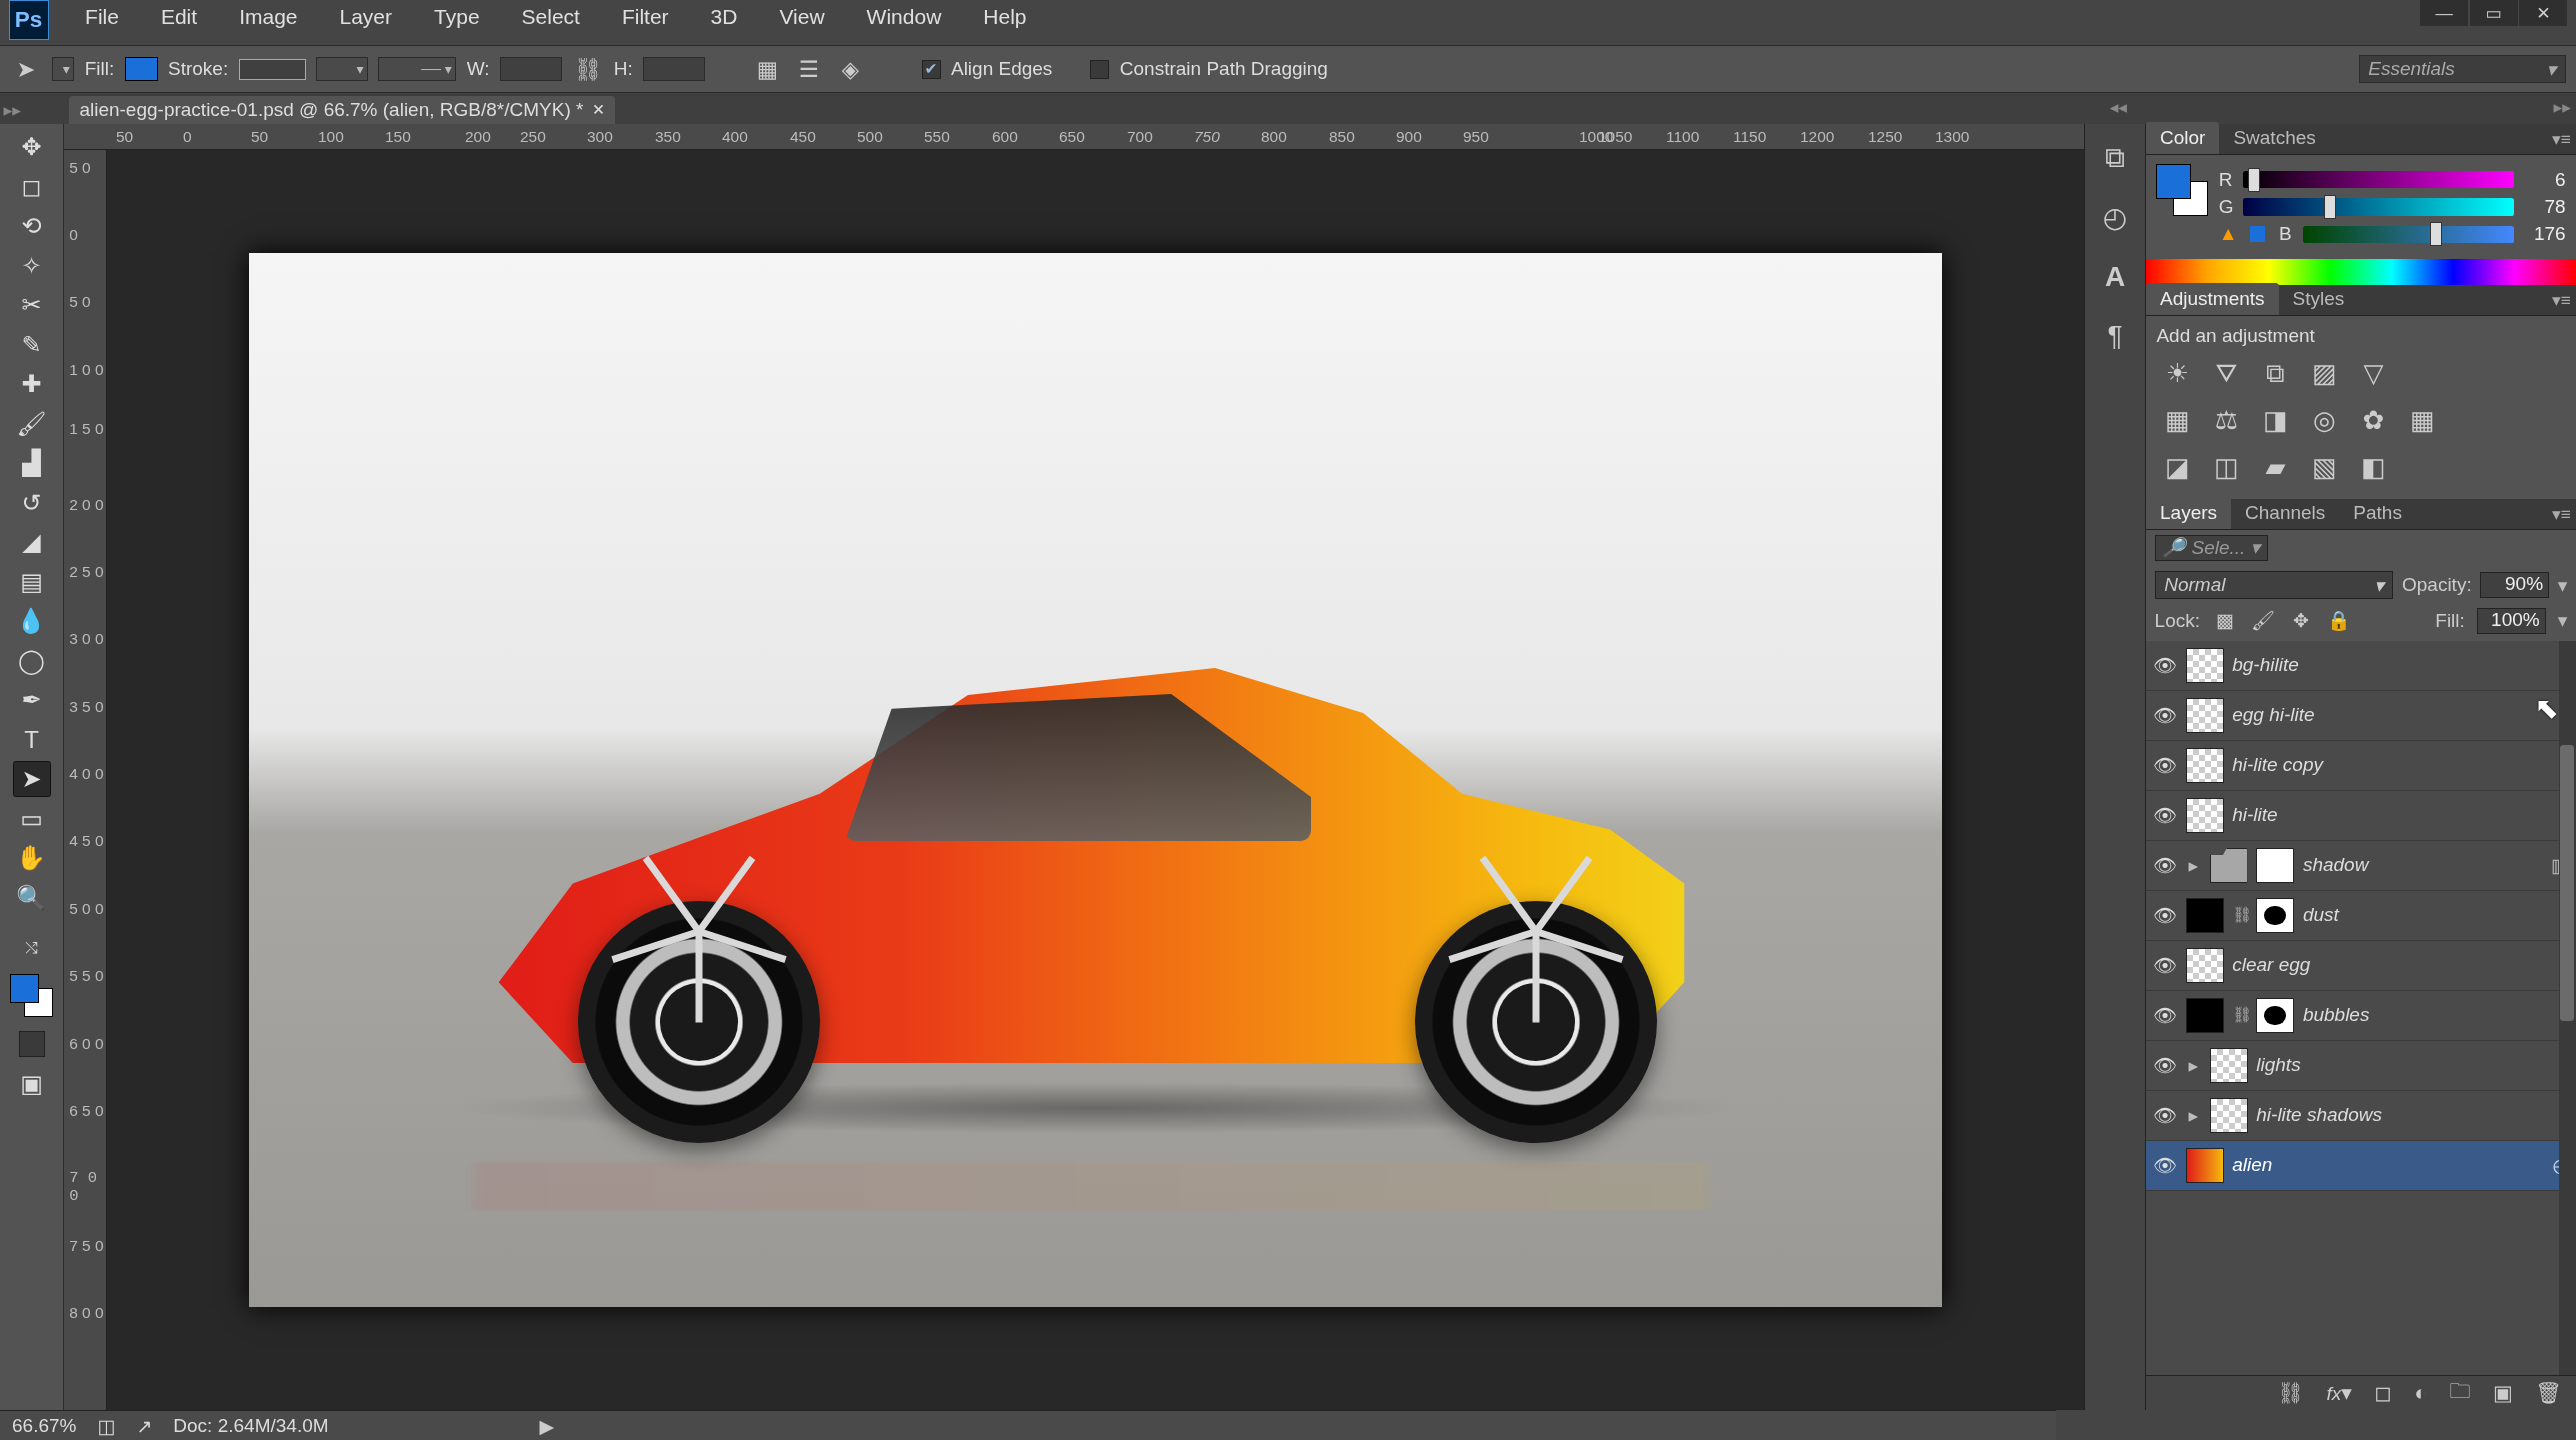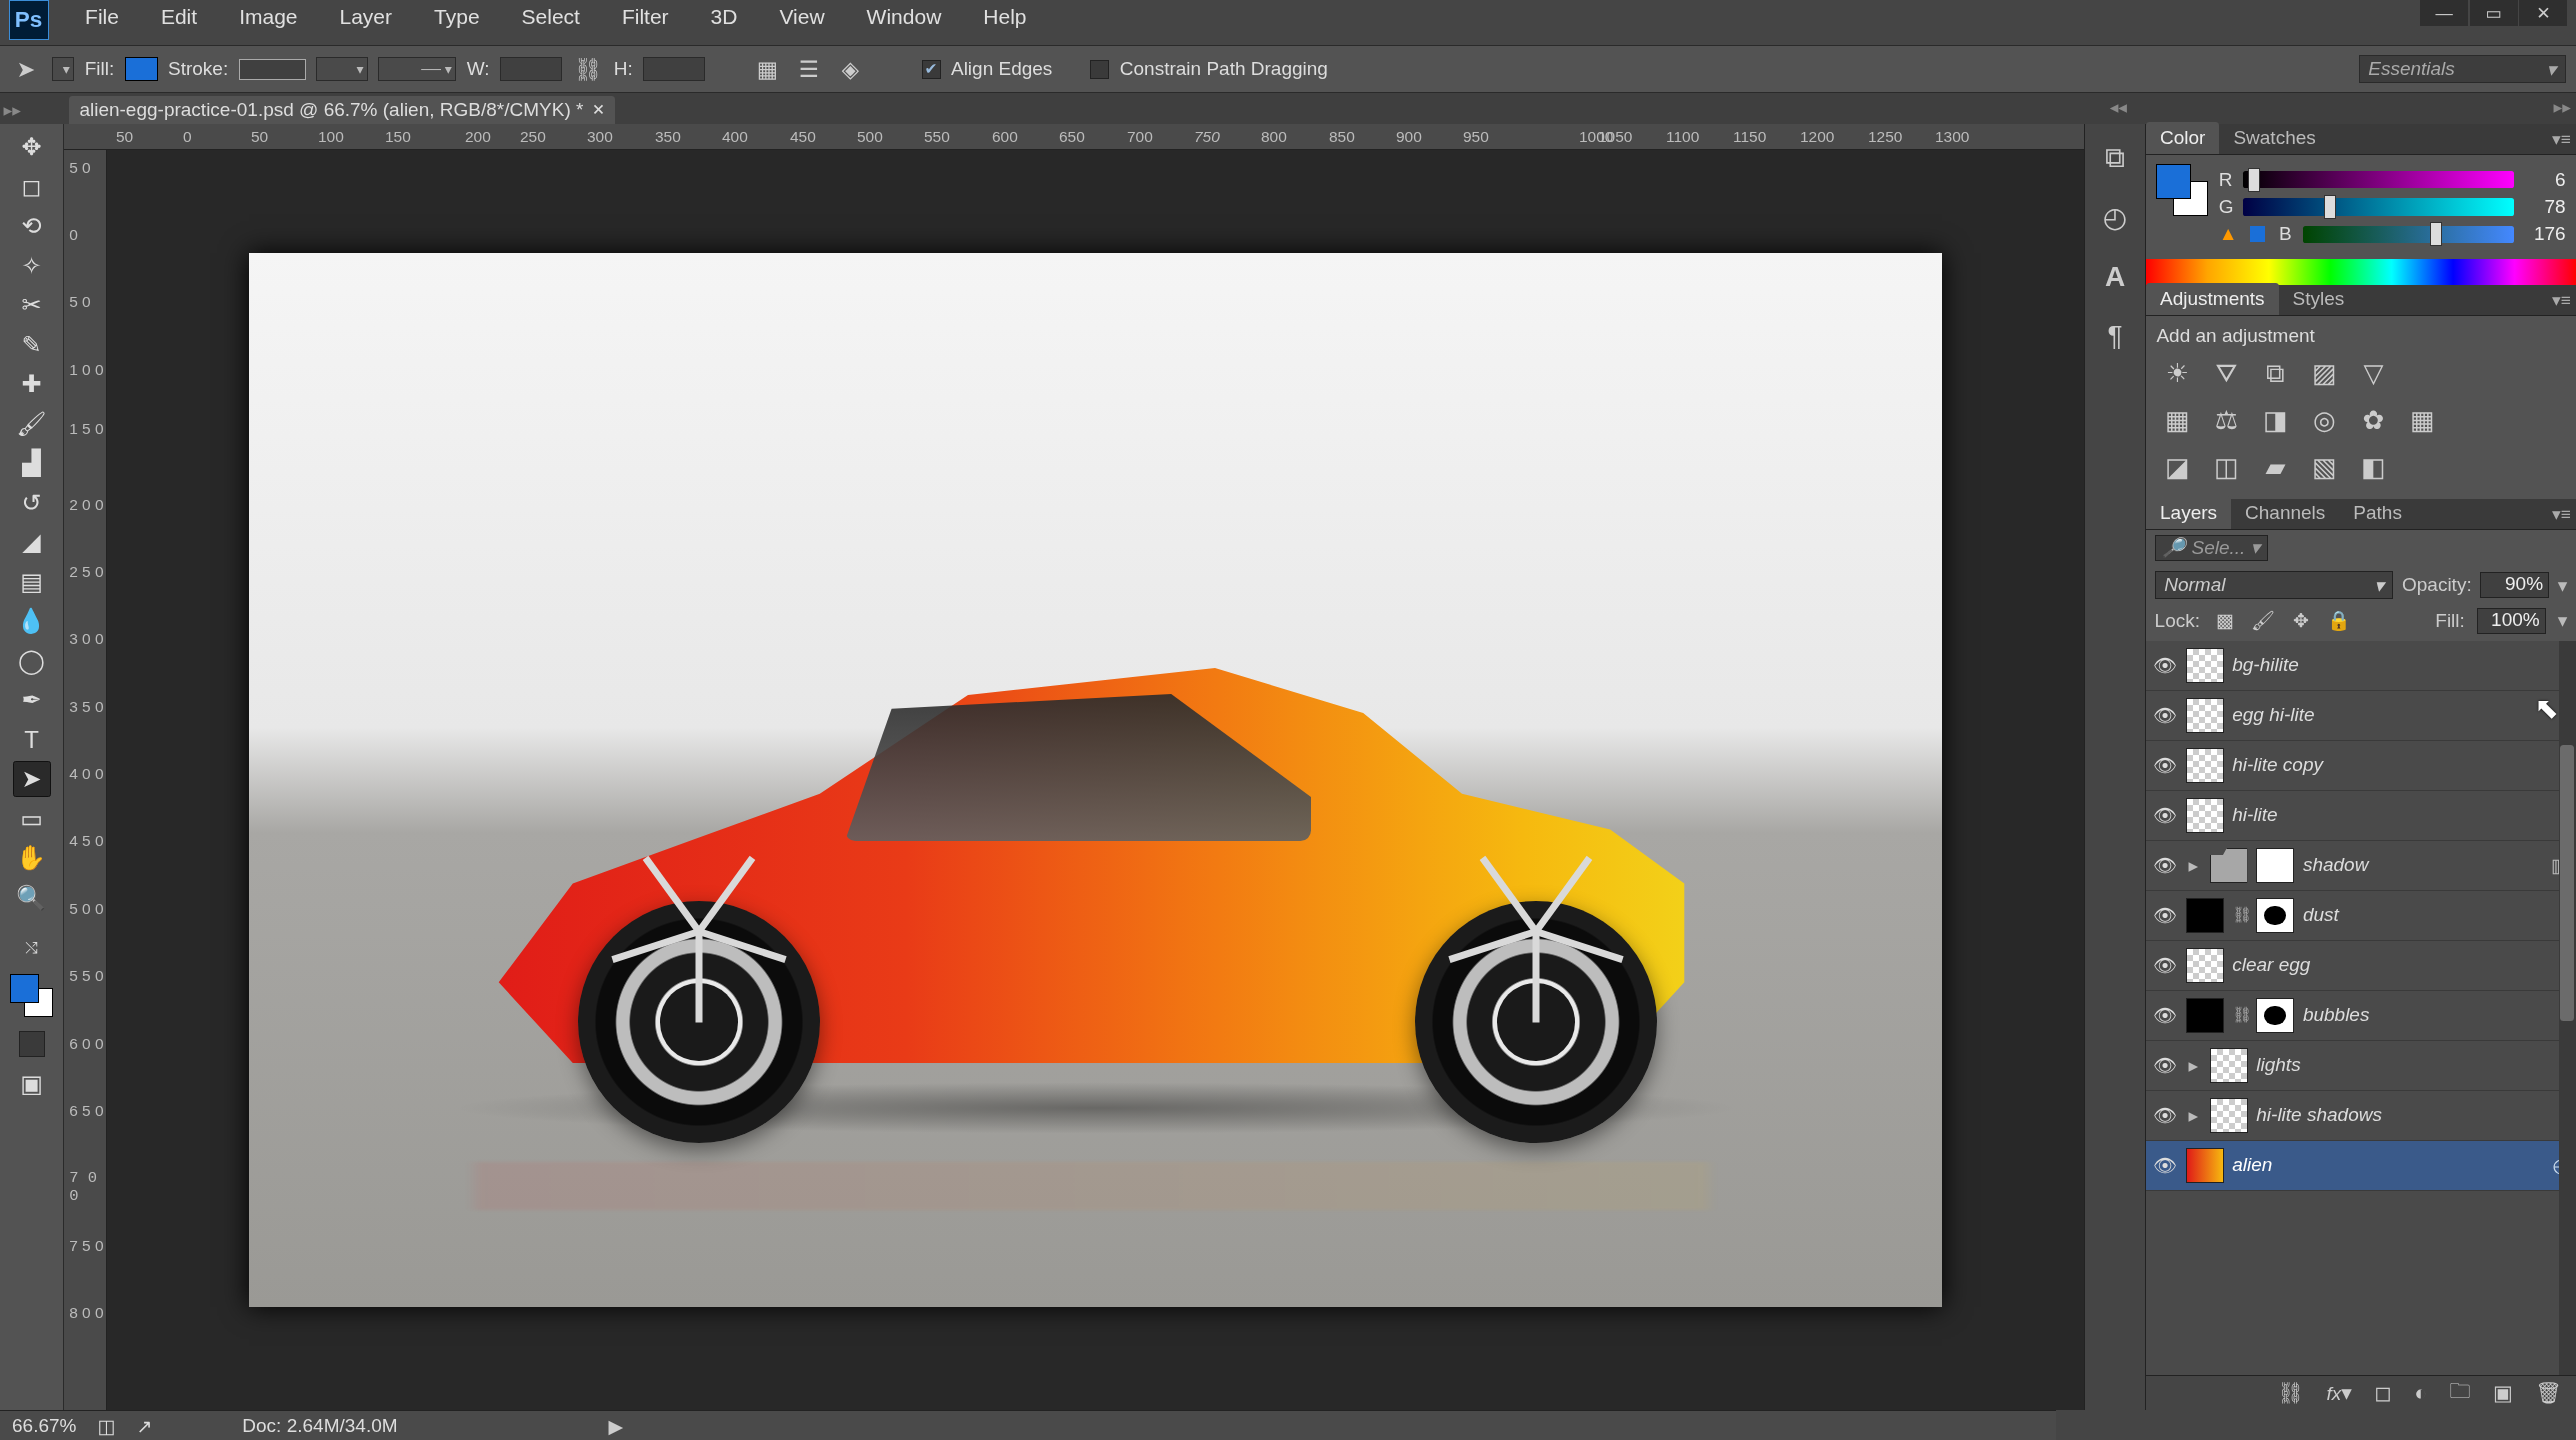--- a/index.html
+++ b/index.html
@@ -497,18 +497,18 @@
       <div class="lf-ic">▣</div>
       <div class="lf-ic">🗑</div>
     </div>
   </div>
 </div>
 
 <div class="statusbar">
   <span>66.67%</span>
   <span>◫</span>
   <span>↗</span>
-  <span style="margin-left:69px">Doc: 2.64M/34.0M</span>
+  <span style="">Doc: 2.64M/34.0M</span>
   <span class="arrow" style="margin-left:190px">▶</span>
 </div>
 
 <div style="position:absolute; right:17.3px; top:691px; font-size:29px; color:#fff; text-shadow:0 0 2.6px #000">⬉</div>
 
 
 </body></html>

